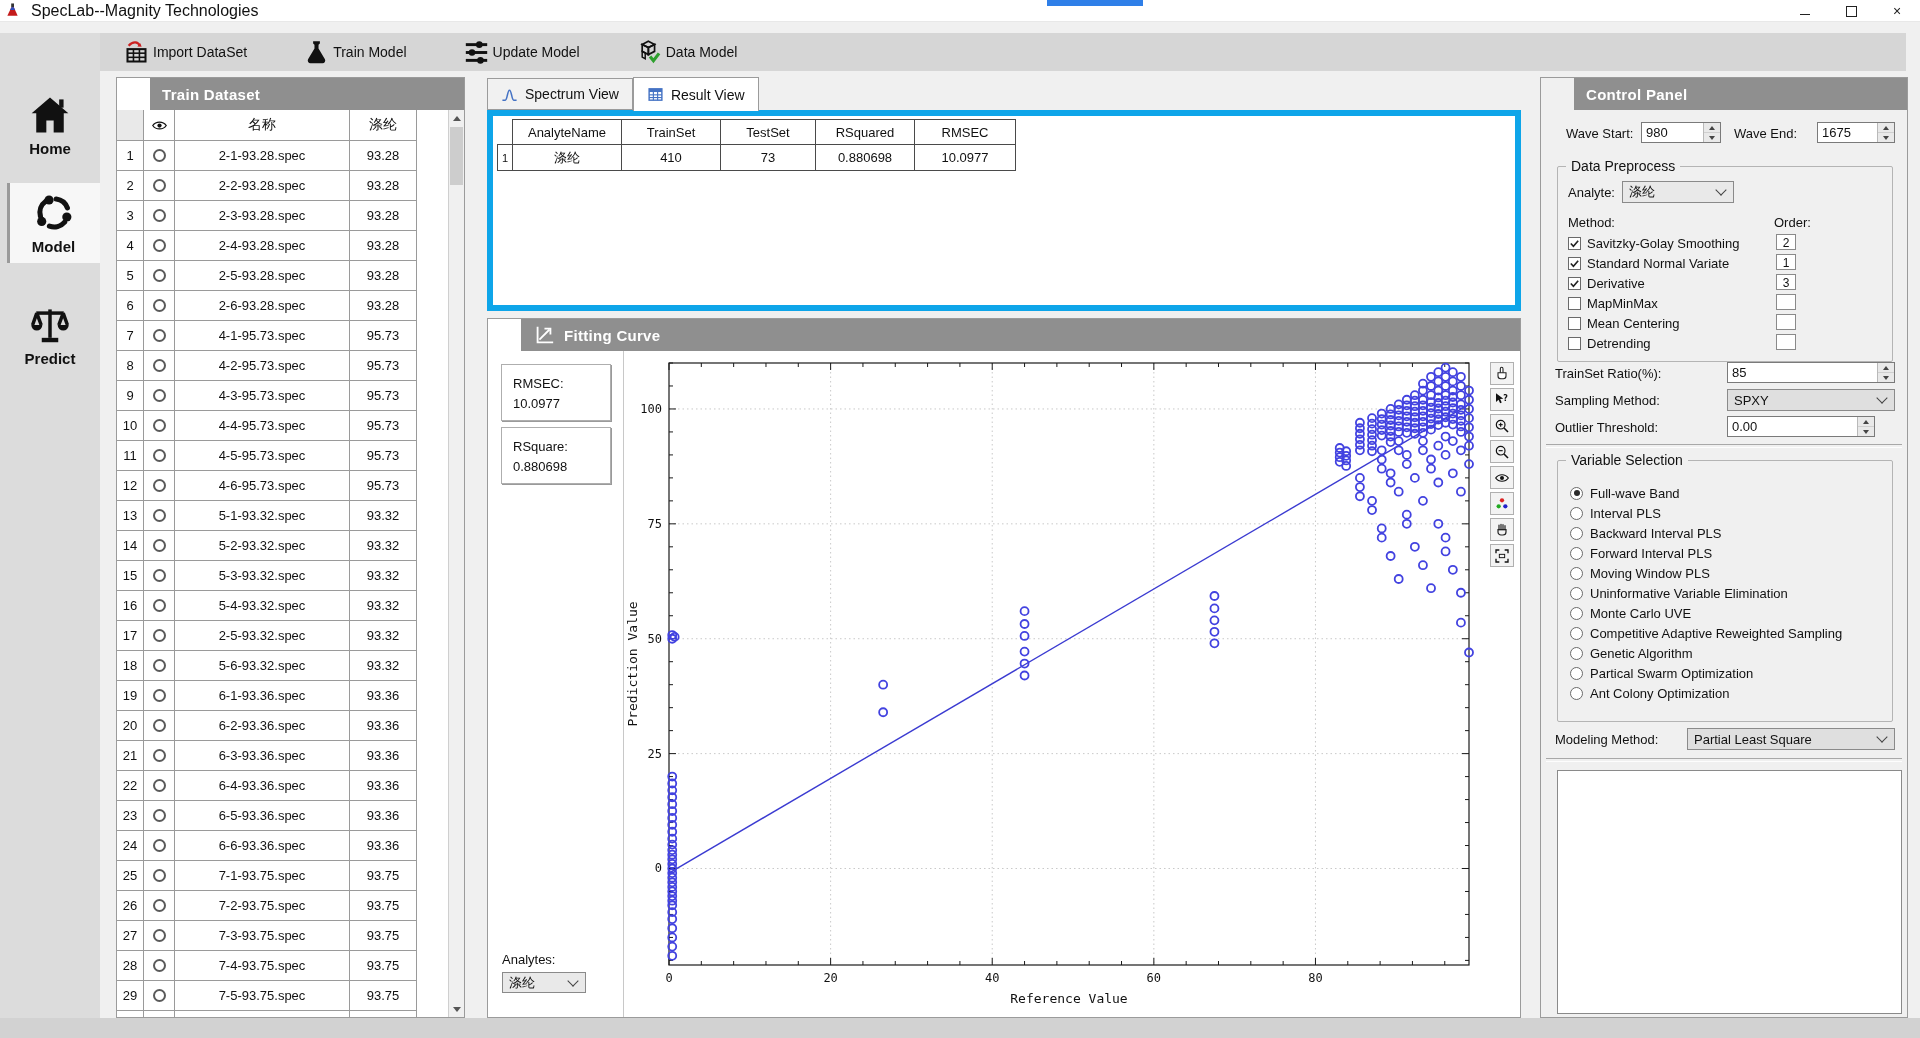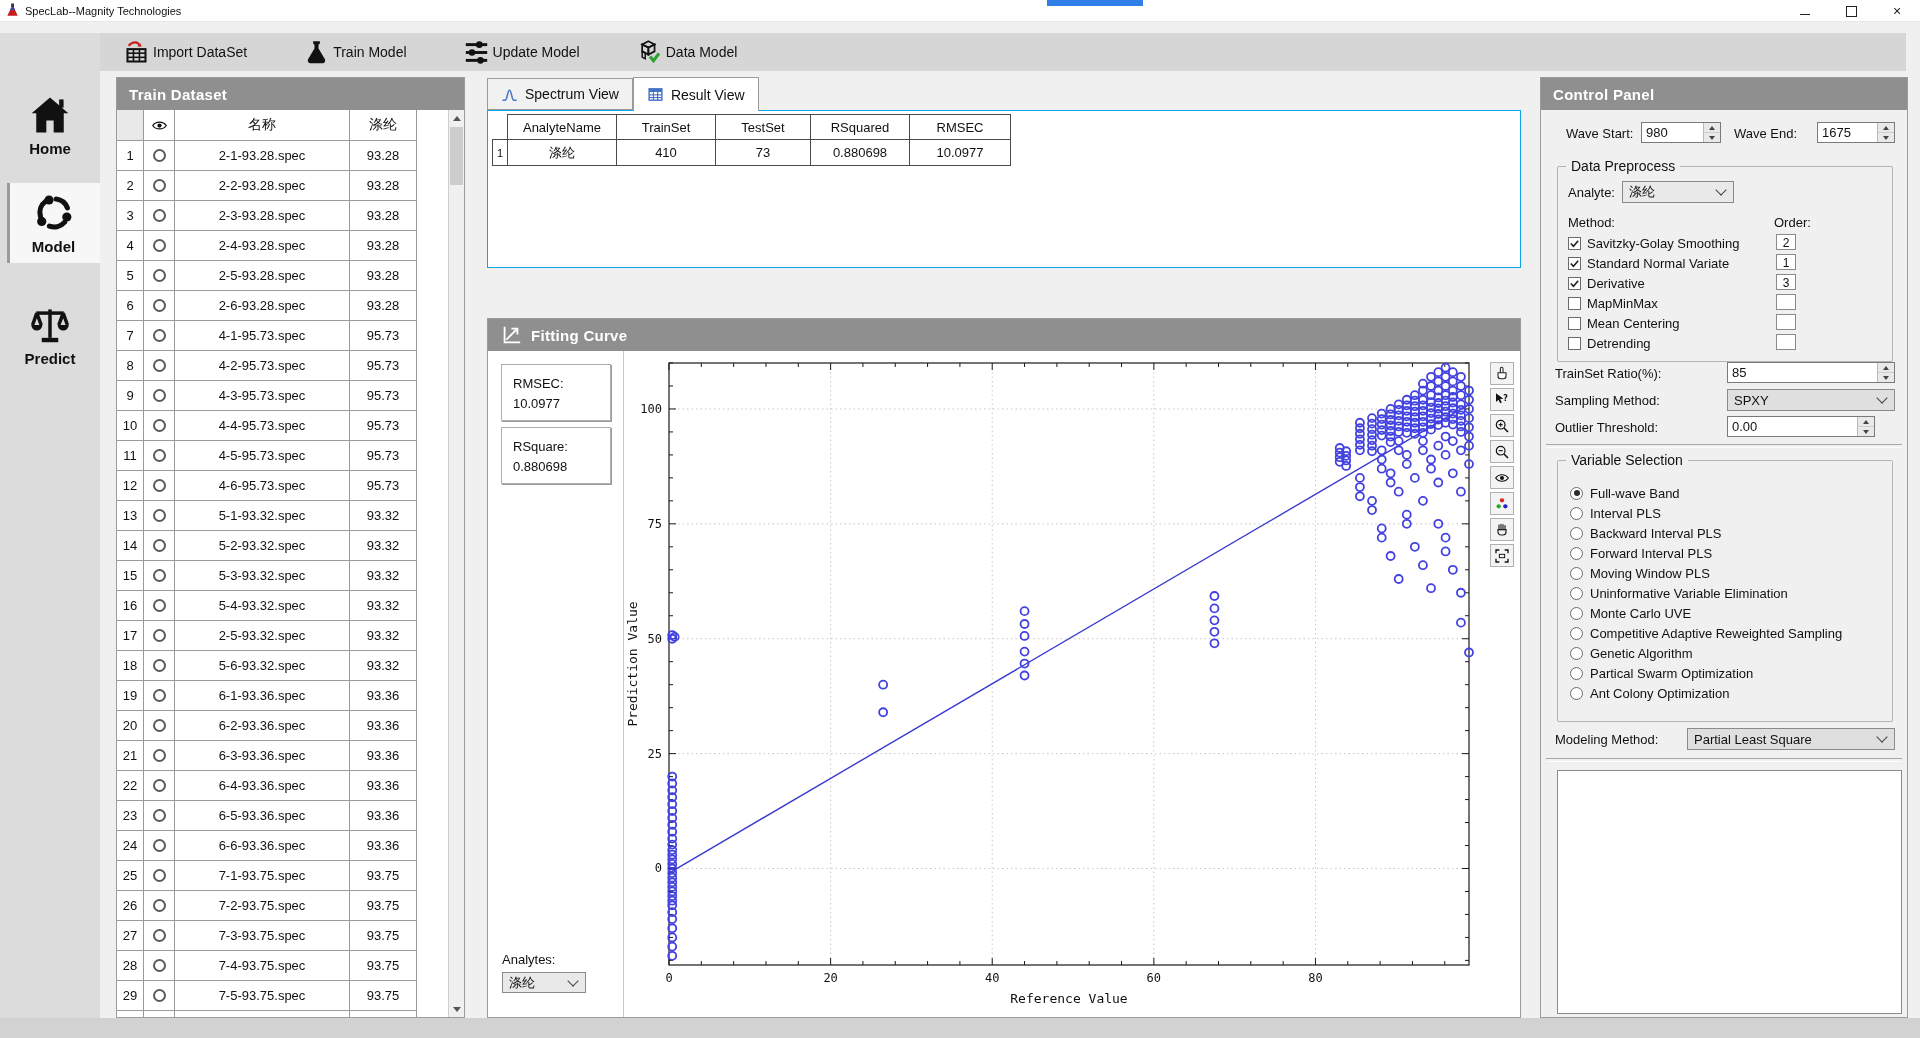--- a/index.html
+++ b/index.html
@@ -3,40 +3,40 @@
 <meta charset="utf-8">
 <style>
   html,body{margin:0;padding:0;background:#3a3a3a;}
   #app{position:relative;width:1920px;height:1038px;background:#f0f0f0;overflow:hidden;
        font-family:"Liberation Sans",sans-serif;color:#111;}
   
   .titlebar{position:absolute;left:0;top:0;width:1920px;height:22px;background:#ffffff;
             display:flex;align-items:center;border-bottom:1px solid #e8e8e8;box-sizing:border-box;}
   .app-icon{margin-left:5px;width:15px;height:15px;}
   .app-icon svg{width:15px;height:15px;display:block;}
-  .title-text{font-size:11px;margin-left:5px;}
+  .title-text{font-size:16px;margin-left:11px;}
   .blue-strip{position:absolute;left:1047px;top:0;width:96px;height:6px;background:#2f7fe8;}
   .win-controls{position:absolute;right:0;top:0;height:22px;display:flex;}
   .win-btn{width:46px;height:22px;display:flex;align-items:center;justify-content:center;font-size:14px;color:#222;}
   .glyph-min{width:10px;border-bottom:1px solid #222;height:1px;margin-top:6px;}
   .glyph-max{width:9px;height:9px;border:1px solid #222;}
   
   .toolbar{position:absolute;left:93px;top:33px;width:1813px;height:38px;background:#d6d6d6;
            display:flex;align-items:center;padding-left:30px;box-sizing:border-box;gap:56px;}
   .tb-btn{display:flex;align-items:center;gap:3px;cursor:default;}
   .tb-btn svg{width:27px;height:27px;display:block;}
   .tb-label{font-size:14px;}
   
   .sidebar{position:absolute;left:0;top:33px;width:100px;height:985px;background:#dcdcdc;}
   .side-item{position:absolute;left:0;width:100px;display:flex;flex-direction:column;align-items:center;padding:8px 8px;box-sizing:border-box;}
   .side-item svg{width:44px;height:44px;display:block;}
   .side-lbl{font-size:15px;font-weight:bold;margin-top:3px;}
   .side-item.active{left:7px;width:93px;background:#f7f7f7;box-shadow:inset 3px 0 0 #9a9a9a;}
   
-  .panel{position:absolute;border:1px solid #9b9b9b;background:#ffffff;box-sizing:border-box;}
+  .panel{position:absolute;border:1px solid #9b9b9b;background:#ffffff;box-sizing:border-box;padding-left:33px;}
   .panel-header{height:32px;background:#8f8f8f;color:#ffffff;font-weight:bold;font-size:15px;
                 display:flex;align-items:center;padding-left:12px;gap:9px;letter-spacing:.3px;}
   .panel-header svg{width:22px;height:22px;}
   
   .train-panel{left:116px;top:77px;width:349px;height:941px;}
   .train-table{position:absolute;left:0;top:32px;right:0;bottom:0;background:#fff;overflow:hidden;}
   .t-row{display:flex;height:30px;box-sizing:border-box;}
   .t-cell{border-right:1px solid #9a9a9a;border-bottom:1px solid #9a9a9a;display:flex;align-items:center;justify-content:center;
           font-size:13px;box-sizing:border-box;background:#fff;}
   .t-head .t-cell{height:31px;font-size:14px;}
@@ -53,22 +53,22 @@
   .tri-up{width:0;height:0;border-left:4px solid transparent;border-right:4px solid transparent;border-bottom:5px solid #555;}
   .tri-dn{width:0;height:0;border-left:4px solid transparent;border-right:4px solid transparent;border-top:5px solid #555;}
   .vs-thumb{position:absolute;left:1px;top:17px;width:13px;height:58px;background:#cdcdcd;}
   
   .tabs{position:absolute;left:487px;top:77px;height:34px;display:flex;z-index:5;}
   .tab{height:32px;display:flex;align-items:center;gap:7px;padding:0 13px;font-size:14px;
        border:1px solid #9b9b9b;background:#f1f1f1;box-sizing:border-box;margin-top:1px;}
   .tab svg{width:21px;height:21px;}
   .tab.active{background:#fff;height:34px;margin-top:0;border-bottom:none;}
   
-  .result-panel{position:absolute;left:487px;top:110px;width:1034px;height:158px;background:#fff;
-                border:1px solid #0ea5e9;box-sizing:border-box;z-index:2;}
+  .result-panel{position:absolute;left:487px;top:110px;width:1034px;height:201px;background:#fff;
+                border:6px solid #0ea5e9;box-sizing:border-box;z-index:2;}
   .result-grid{position:absolute;left:5px;top:4px;font-size:13px;}
   .rt-row{display:flex;}
   .rt-cell{border:1px solid #4a4a4a;margin:-1px 0 0 -1px;display:flex;align-items:center;justify-content:center;
            height:26px;box-sizing:border-box;background:#fff;}
   .rt-corner{width:16px;border-color:transparent;background:transparent;}
   .rt-idx{width:16px;font-size:11px;}
   
   .fitting-panel{left:487px;top:318px;width:1034px;height:700px;}
   .fitting-body{position:absolute;left:0;top:32px;right:0;bottom:0;background:#fff;}
   .fc-left{position:absolute;left:0;top:0;bottom:0;width:135px;border-right:1px solid #c8c8c8;background:#fff;}

